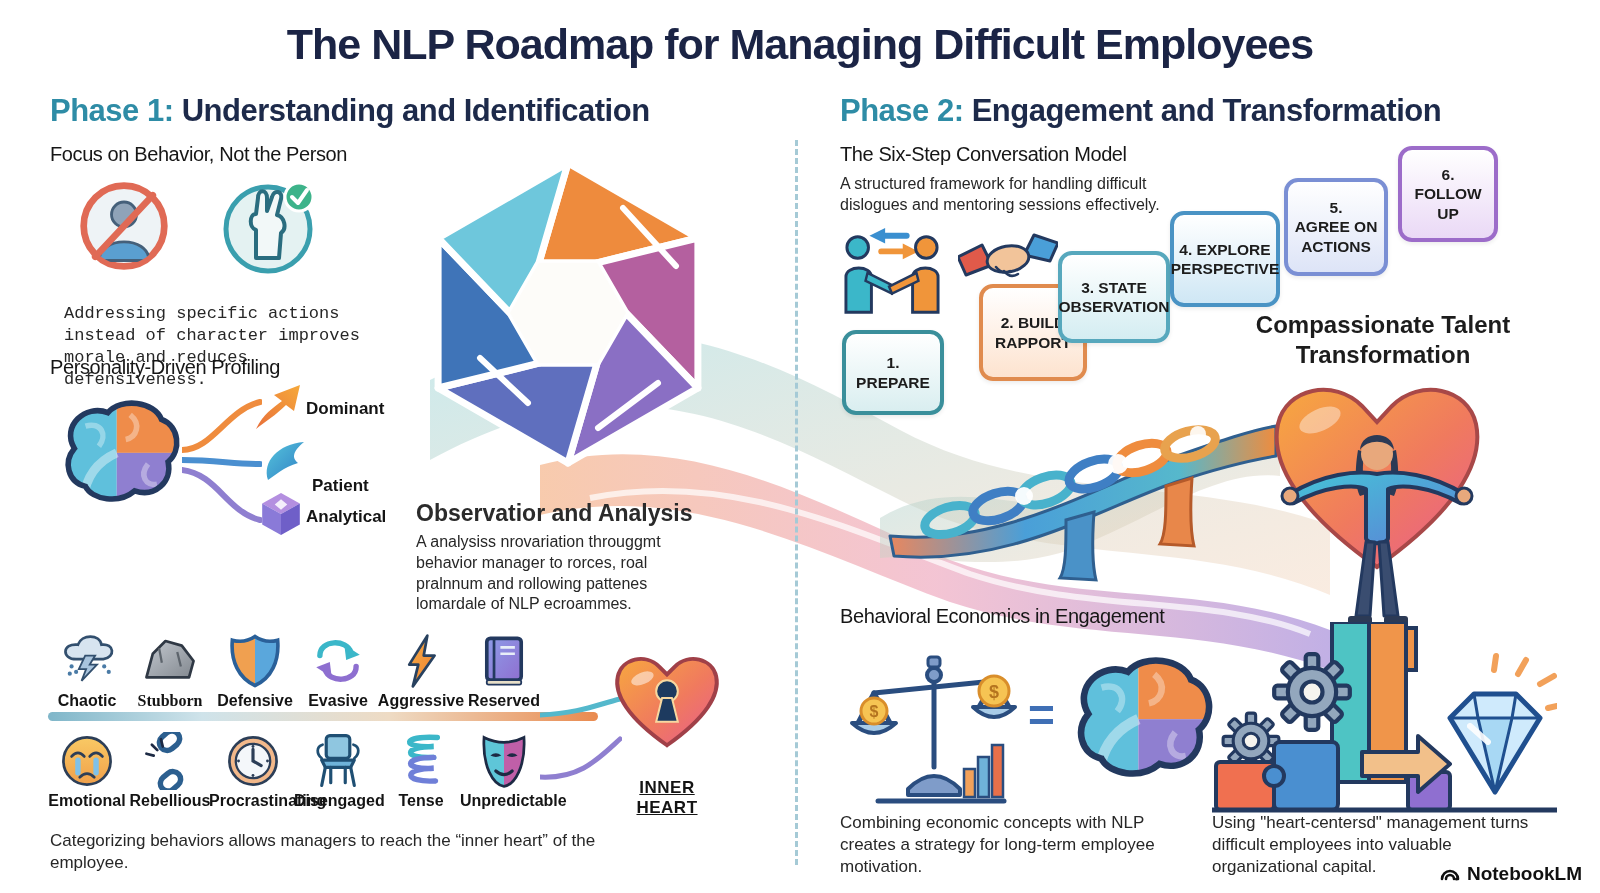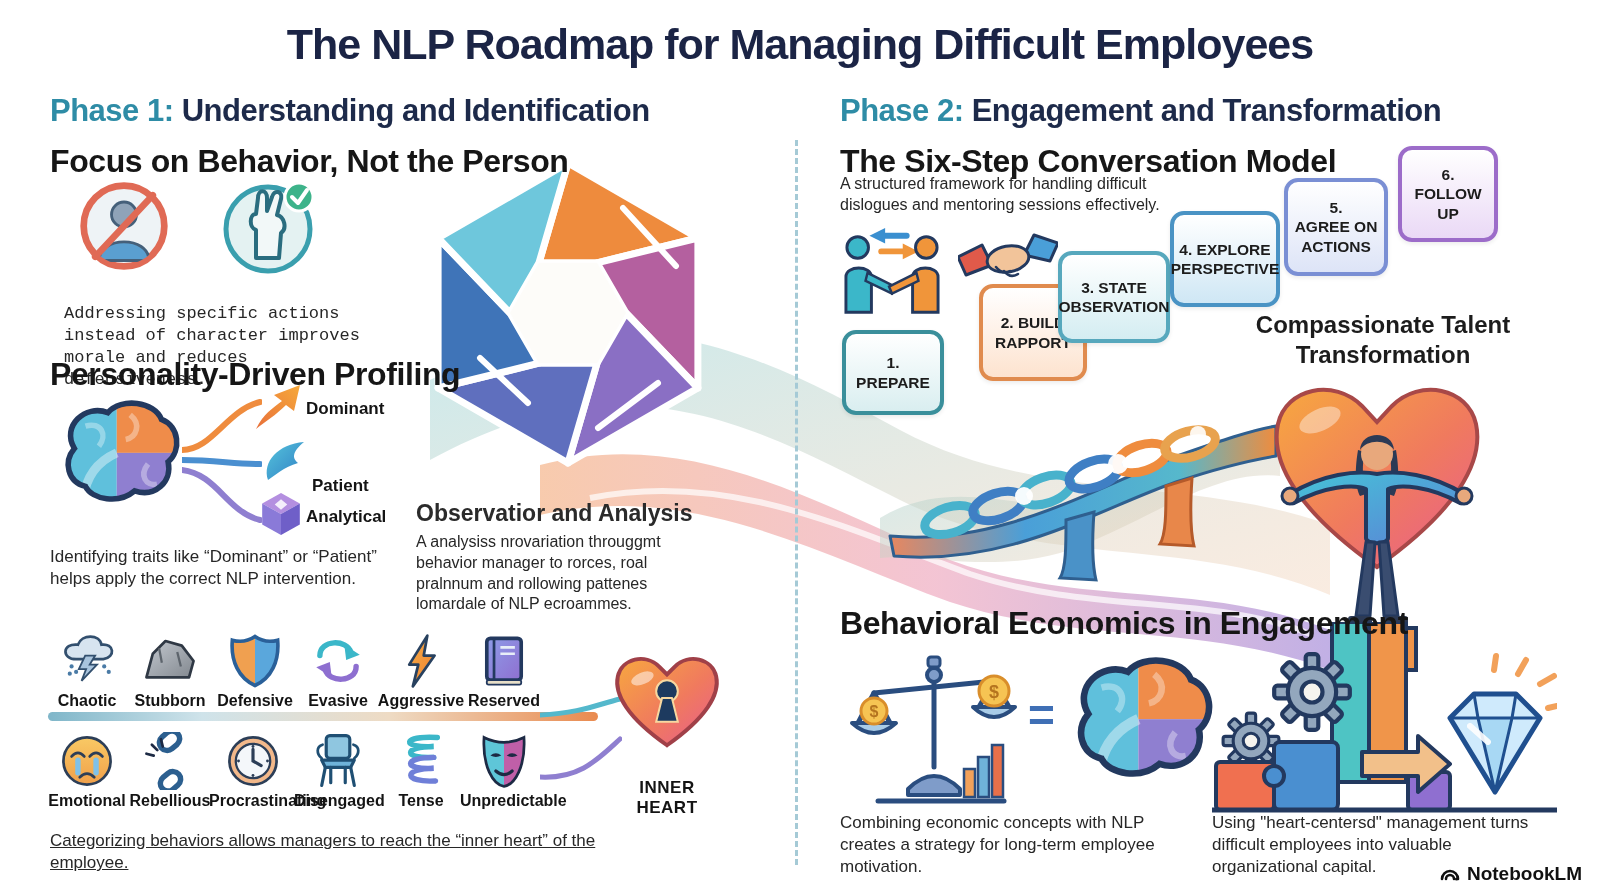--- a/index.html
+++ b/index.html
@@ -3,34 +3,34 @@
 <meta charset="utf-8">
 <style>
   html,body{margin:0;padding:0;}
   body{font-family:"Liberation Sans",sans-serif;background:#e8e8e8;}
   .stage{position:relative;width:1600px;height:893px;background:#ffffff;overflow:hidden;}
   .abs{position:absolute;}
   .main-title{left:0;right:0;top:20px;text-align:center;font-size:43px;font-weight:800;color:#1b2445;letter-spacing:-1px;z-index:5;}
   .phase-h{font-size:31px;font-weight:800;letter-spacing:-.5px;z-index:5;white-space:nowrap;}
   .phase-label{color:#2e8ca6;}
   .phase-name{color:#1d2a4a;}
-  .h-section{font-size:32px;font-weight:700;color:#161616;letter-spacing:-.4px;z-index:5;white-space:nowrap;}
+  .h-section{font-size:20px;font-weight:400;color:#161616;letter-spacing:-.4px;z-index:5;white-space:nowrap;}
   .h-center{font-size:23px;font-weight:800;color:#2a2a2a;z-index:5;}
   .caption{font-size:17px;color:#272727;line-height:1.3;z-index:5;}
   .cap-sm{font-size:16px;}
   .trait-label{font-size:17px;font-weight:700;color:#141414;z-index:5;}
   .btype{width:88px;text-align:center;z-index:5;}
   .btype .lbl{font-size:16px;font-weight:700;color:#141414;margin-top:2px;}
   .divider{border-left:3px dashed #a5cad6;z-index:1;}
   .band{background:linear-gradient(90deg,#7fb6c9,#cfe3ea 28%,#eedbc4 62%,#e98a4f 100%);border-radius:6px;z-index:4;}
   .bubble{border:4px solid var(--bc);border-radius:14px;background:linear-gradient(180deg,#ffffff 0%,var(--bf) 100%);
           display:flex;align-items:center;justify-content:center;text-align:center;white-space:pre-line;
           font-weight:700;font-size:15.5px;color:#1c1c1c;line-height:1.25;z-index:5;box-shadow:0 2px 4px rgba(0,0,0,.08);}
   .equals{font-size:46px;font-weight:800;color:#3f6fb5;z-index:5;}
-  .heart-lbl{font-size:17px;font-weight:800;color:#141414;letter-spacing:.5px;z-index:5;}
+  .heart-lbl{font-size:17px;font-weight:800;color:#141414;letter-spacing:.5px;z-index:5;text-decoration:underline;}
   .compassion-h{font-size:24px;font-weight:800;color:#1c1c1c;text-align:center;white-space:pre-line;line-height:1.25;z-index:5;}
   .brand{display:flex;align-items:center;gap:6px;font-size:19px;font-weight:700;color:#111;z-index:6;}
   svg{display:block;}
   .z2{z-index:2;} .z3{z-index:3;} .z5{z-index:5;}
 </style>
 </head>
 <body>
 
 <div class="stage">
 
@@ -172,36 +172,35 @@
   <div class="abs trait-label" style="left:312px;top:476px;">Patient</div>
 
   <svg class="abs z3" style="left:258px;top:491px;" width="46" height="46" viewBox="0 0 44 44">
     <polygon points="22,2 40,12 22,22 4,12" fill="#b48fe0"></polygon>
     <polygon points="40,12 40,32 22,42 22,22" fill="#6f5fc8"></polygon>
     <polygon points="4,12 22,22 22,42 4,32" fill="#8a7ad8"></polygon>
     <polygon points="22,8 28,13 22,18 16,13" fill="#ffffff" opacity=".85"></polygon>
   </svg>
   <div class="abs trait-label" style="left:306px;top:507px;">Analytical</div>
 
-  <div class="abs caption" style="left:50px;top:546px;width:335px;">Identifying traits like “Dominant” or “Patient” helps apply the correct NLP intervention.</div>
 
 
   <div class="abs btype" style="left:43px;top:632px;">
     <svg width="58" height="58" viewBox="-32 -32 64 64" style="margin:0 auto;">
       <path d="M-12,-2 C-28,-2 -28,-20 -10,-18 C-6,-30 14,-30 16,-18 C30,-20 32,-4 18,-2 Z" fill="#d7e4f0" stroke="#324f6e" stroke-width="3"></path>
       <polygon points="-2,-6 9,-6 3,4 11,4 -6,22 -1,9 -9,9" fill="#a9c4dd" stroke="#324f6e" stroke-width="2"></polygon>
       <circle cx="-17" cy="6" r="2.3" fill="#4a7ba6"></circle>
         <circle cx="-12" cy="12" r="2.3" fill="#4a7ba6"></circle>
         <circle cx="-19" cy="14" r="2.3" fill="#4a7ba6"></circle>
       <circle cx="19" cy="6" r="2.3" fill="#4a7ba6"></circle>
         <circle cx="24" cy="12" r="2.3" fill="#4a7ba6"></circle>
     </svg>
     <div class="lbl">Chaotic</div>
   </div>
-  <div class="abs btype" style="left:126px;top:632px;">
+  <div class="abs btype" style="left:126px;top:632px;font-family:Liberation Serif, serif;">
     <svg width="58" height="58" viewBox="-32 -32 64 64" style="margin:0 auto;">
       <polygon points="-26,18 -19,-8 -5,-22 13,-17 26,0 21,18" fill="url(#rockGrad)" stroke="#2f3844" stroke-width="3" stroke-linejoin="round"></polygon>
       <path d="M-12,-14 L-9,2 M8,-10 L12,6" stroke="#5d646c" stroke-width="2.5"></path>
     </svg>
     <div class="lbl">Stubborn</div>
   </div>
   <div class="abs btype" style="left:211px;top:632px;">
     <svg width="58" height="58" viewBox="-32 -32 64 64" style="margin:0 auto;">
       <clipPath id="shl">
           <rect x="-30" y="-30" width="30" height="60"></rect>
@@ -305,21 +304,21 @@
   </div>
 
   <svg class="abs z5" style="left:608px;top:645px;" width="118" height="112" viewBox="0 0 120 110">
     <path d="M60,100 C20,72 6,48 10,30 C14,12 38,6 52,20 L60,28 L68,20 C82,6 106,12 110,30 C114,48 100,72 60,100 Z" fill="url(#heartGrad)" stroke="#a04048" stroke-width="4"></path>
     <ellipse cx="35" cy="32" rx="12" ry="6" fill="#ffffff" opacity=".5" transform="rotate(-22 35 32)"></ellipse>
     <circle cx="60" cy="45" r="11" fill="#1d3a5f" stroke="#f8d8a0" stroke-width="2"></circle>
     <path d="M55,52 L49,76 L71,76 L65,52 Z" fill="#1d3a5f" stroke="#f8d8a0" stroke-width="2"></path>
   </svg>
   <div class="abs heart-lbl" style="left:608px;top:778px;width:118px;text-align:center;">INNER HEART</div>
 
-  <div class="abs caption" style="left:50px;top:830px;width:580px;text-decoration:underline;">Categorizing behaviors allows managers to reach the “inner heart” of the employee.</div>
+  <div class="abs caption" style="left:50px;top:830px;width:580px;">Categorizing behaviors allows managers to reach the “inner heart” of the employee.</div>
 
   <svg class="abs z2" style="left:418px;top:148px;" width="300" height="330" viewBox="0 0 300 330">
     <g stroke="#ffffff" stroke-width="7" stroke-linejoin="round">
       <path d="M121,114.8 L150,15 L279.9,90 L179,114.8 Z" fill="#ee8b3d"></path>
       <path d="M179,114.8 L279.9,90 L279.9,240 L208,165 Z" fill="#b4609f"></path>
       <path d="M208,165 L279.9,240 L150,315 L179,215.2 Z" fill="#8a6fc4"></path>
       <path d="M179,215.2 L150,315 L20.1,240 L121,215.2 Z" fill="#5f6fbe"></path>
       <path d="M121,215.2 L20.1,240 L20.1,90 L92,165 Z" fill="#3f74b8"></path>
       <path d="M92,165 L20.1,90 L150,15 L121,114.8 Z" fill="#6ec7dc"></path>
     </g>

